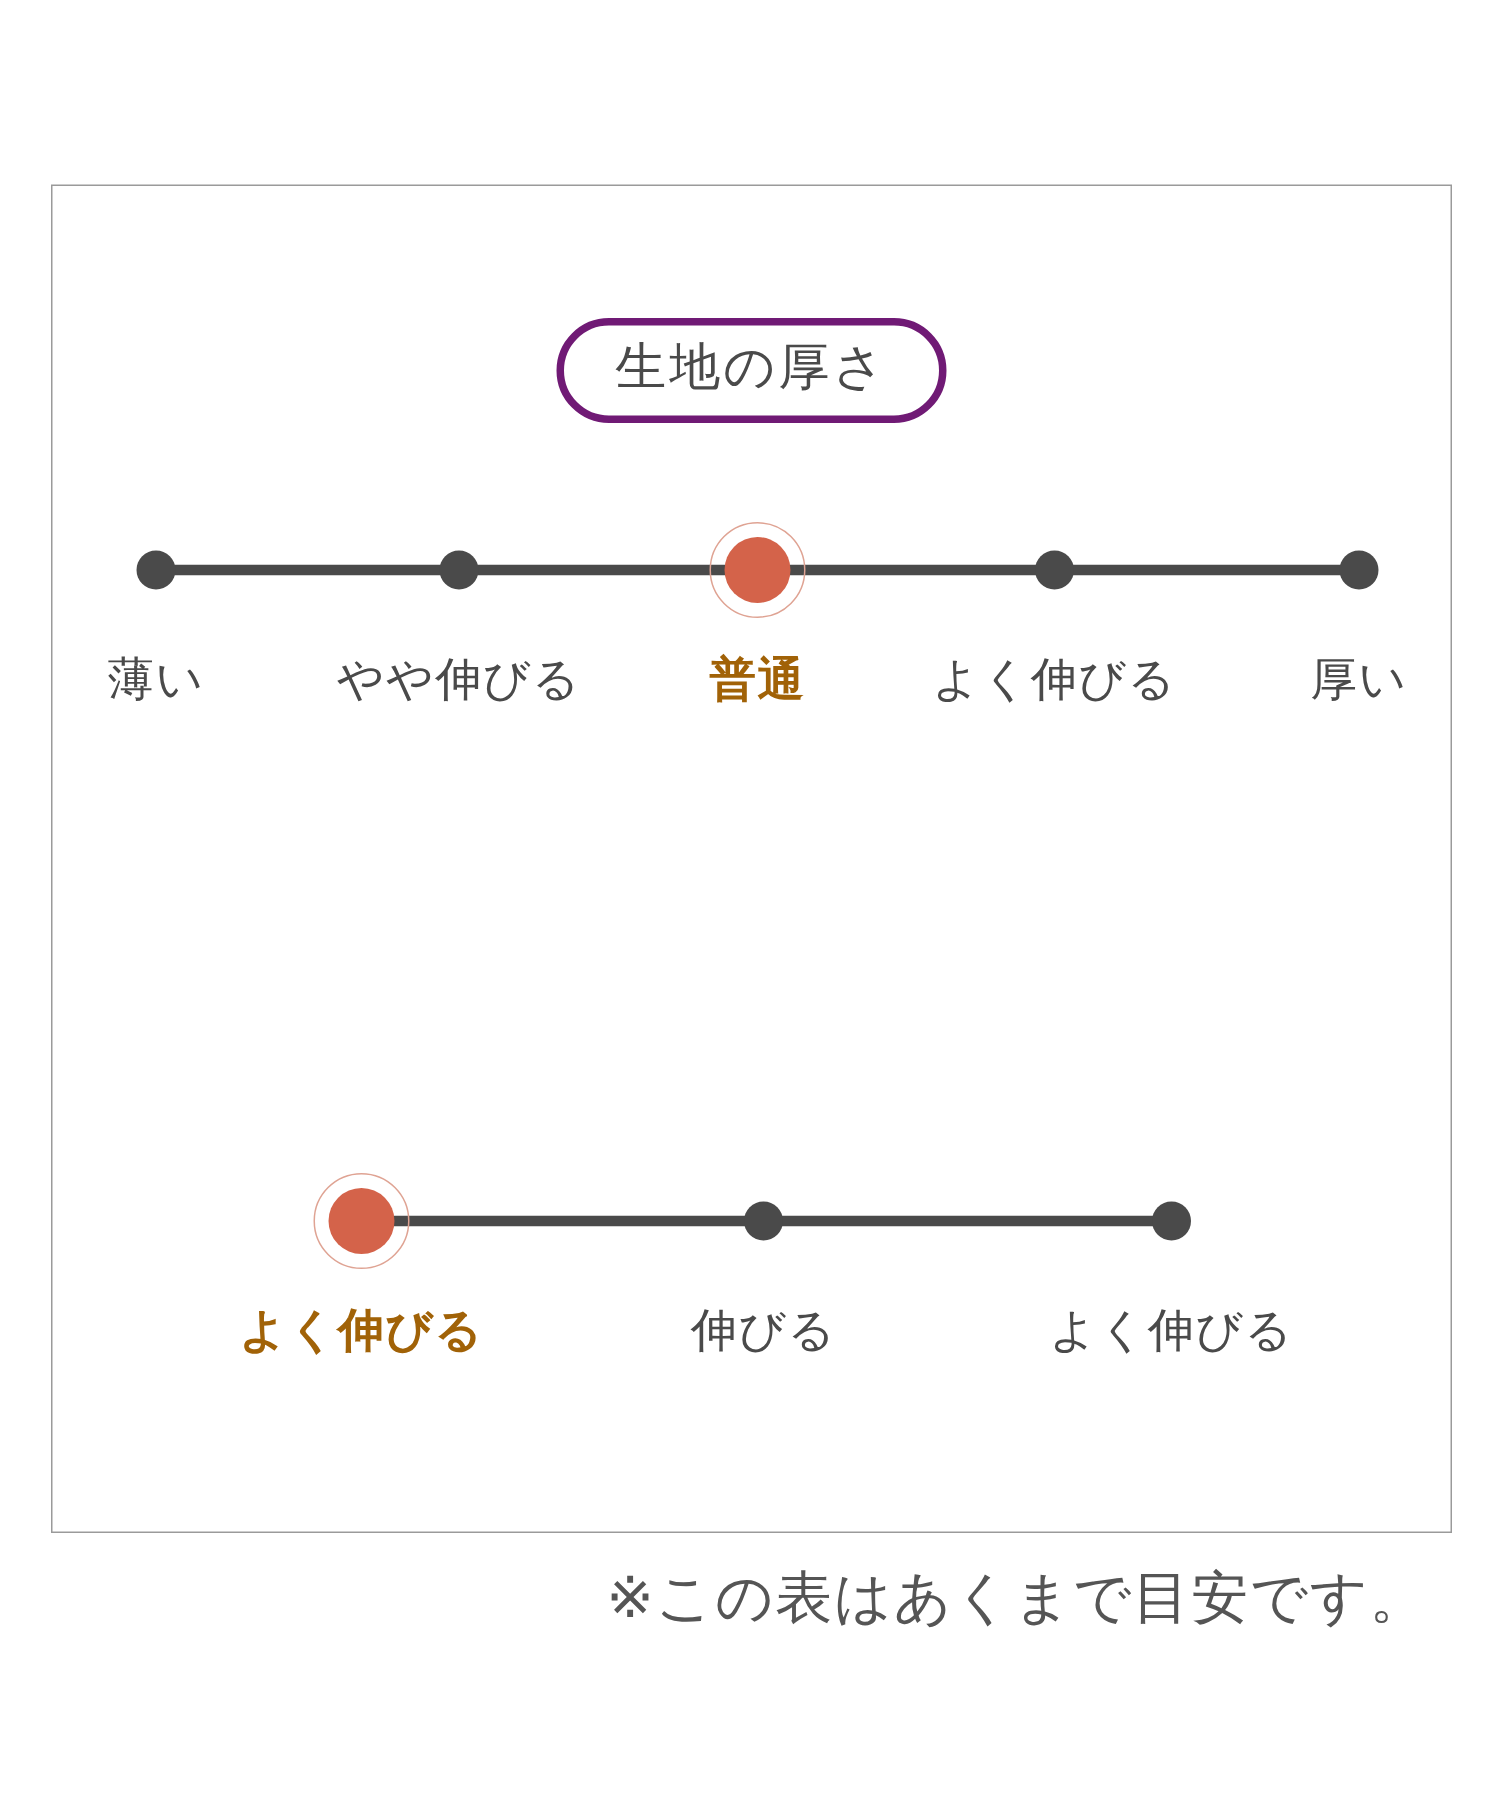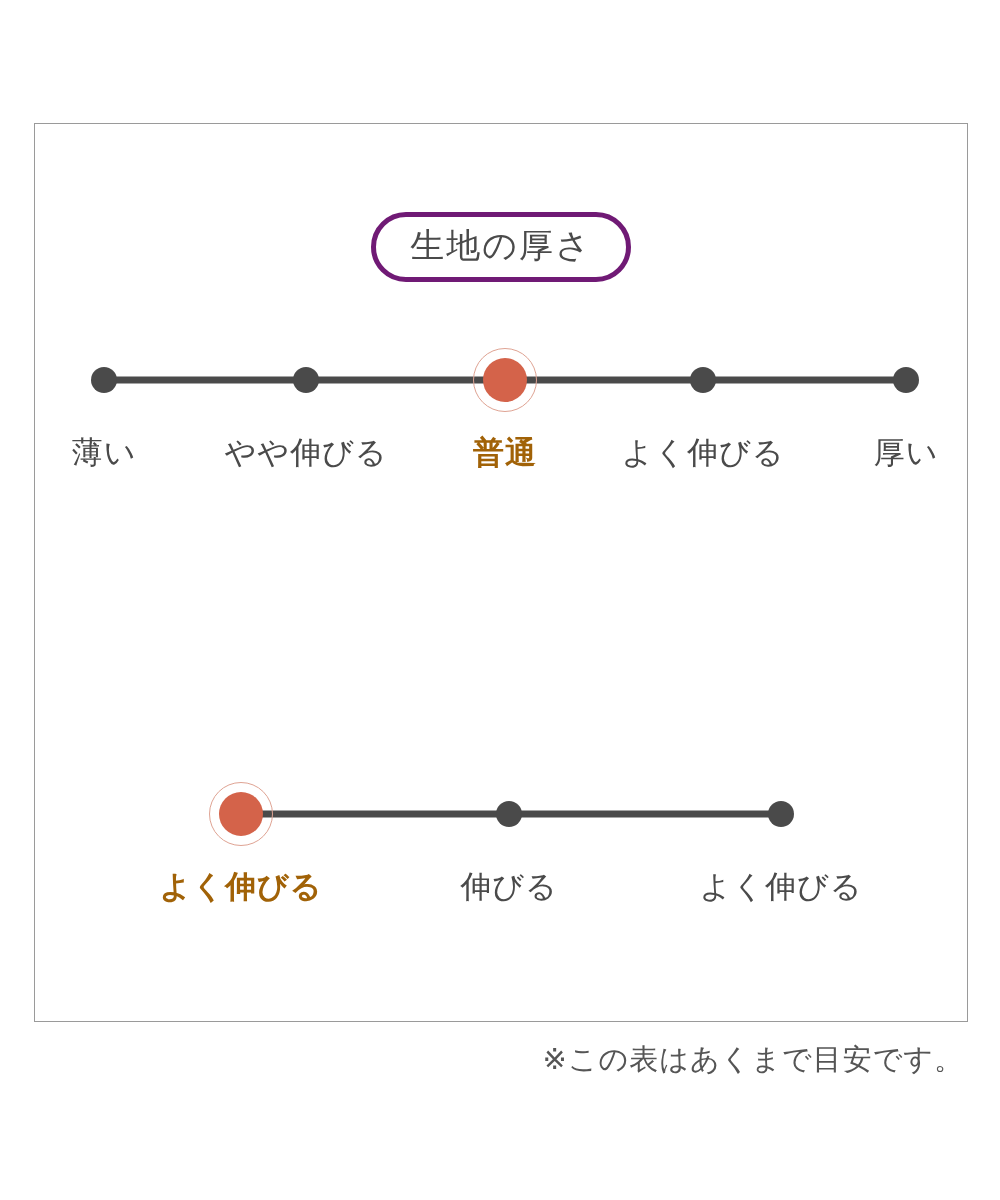--- a/index.html
+++ b/index.html
@@ -117,23 +117,23 @@
     letter-spacing: 1px;
   }
   .node.selected .node-label {
     font-weight: bold;
     color: #a16207;
   }
 
   
   .note {
     position: absolute;
-    right: 36px;
+    right: 48px;
     top: 1040px;
-    font-size: 29px;
+    font-size: 38px;
     letter-spacing: 1px;
     color: #555555;
     white-space: nowrap;
   }
 </style>
 </head>
 <body>
 
 <div class="page">
 

